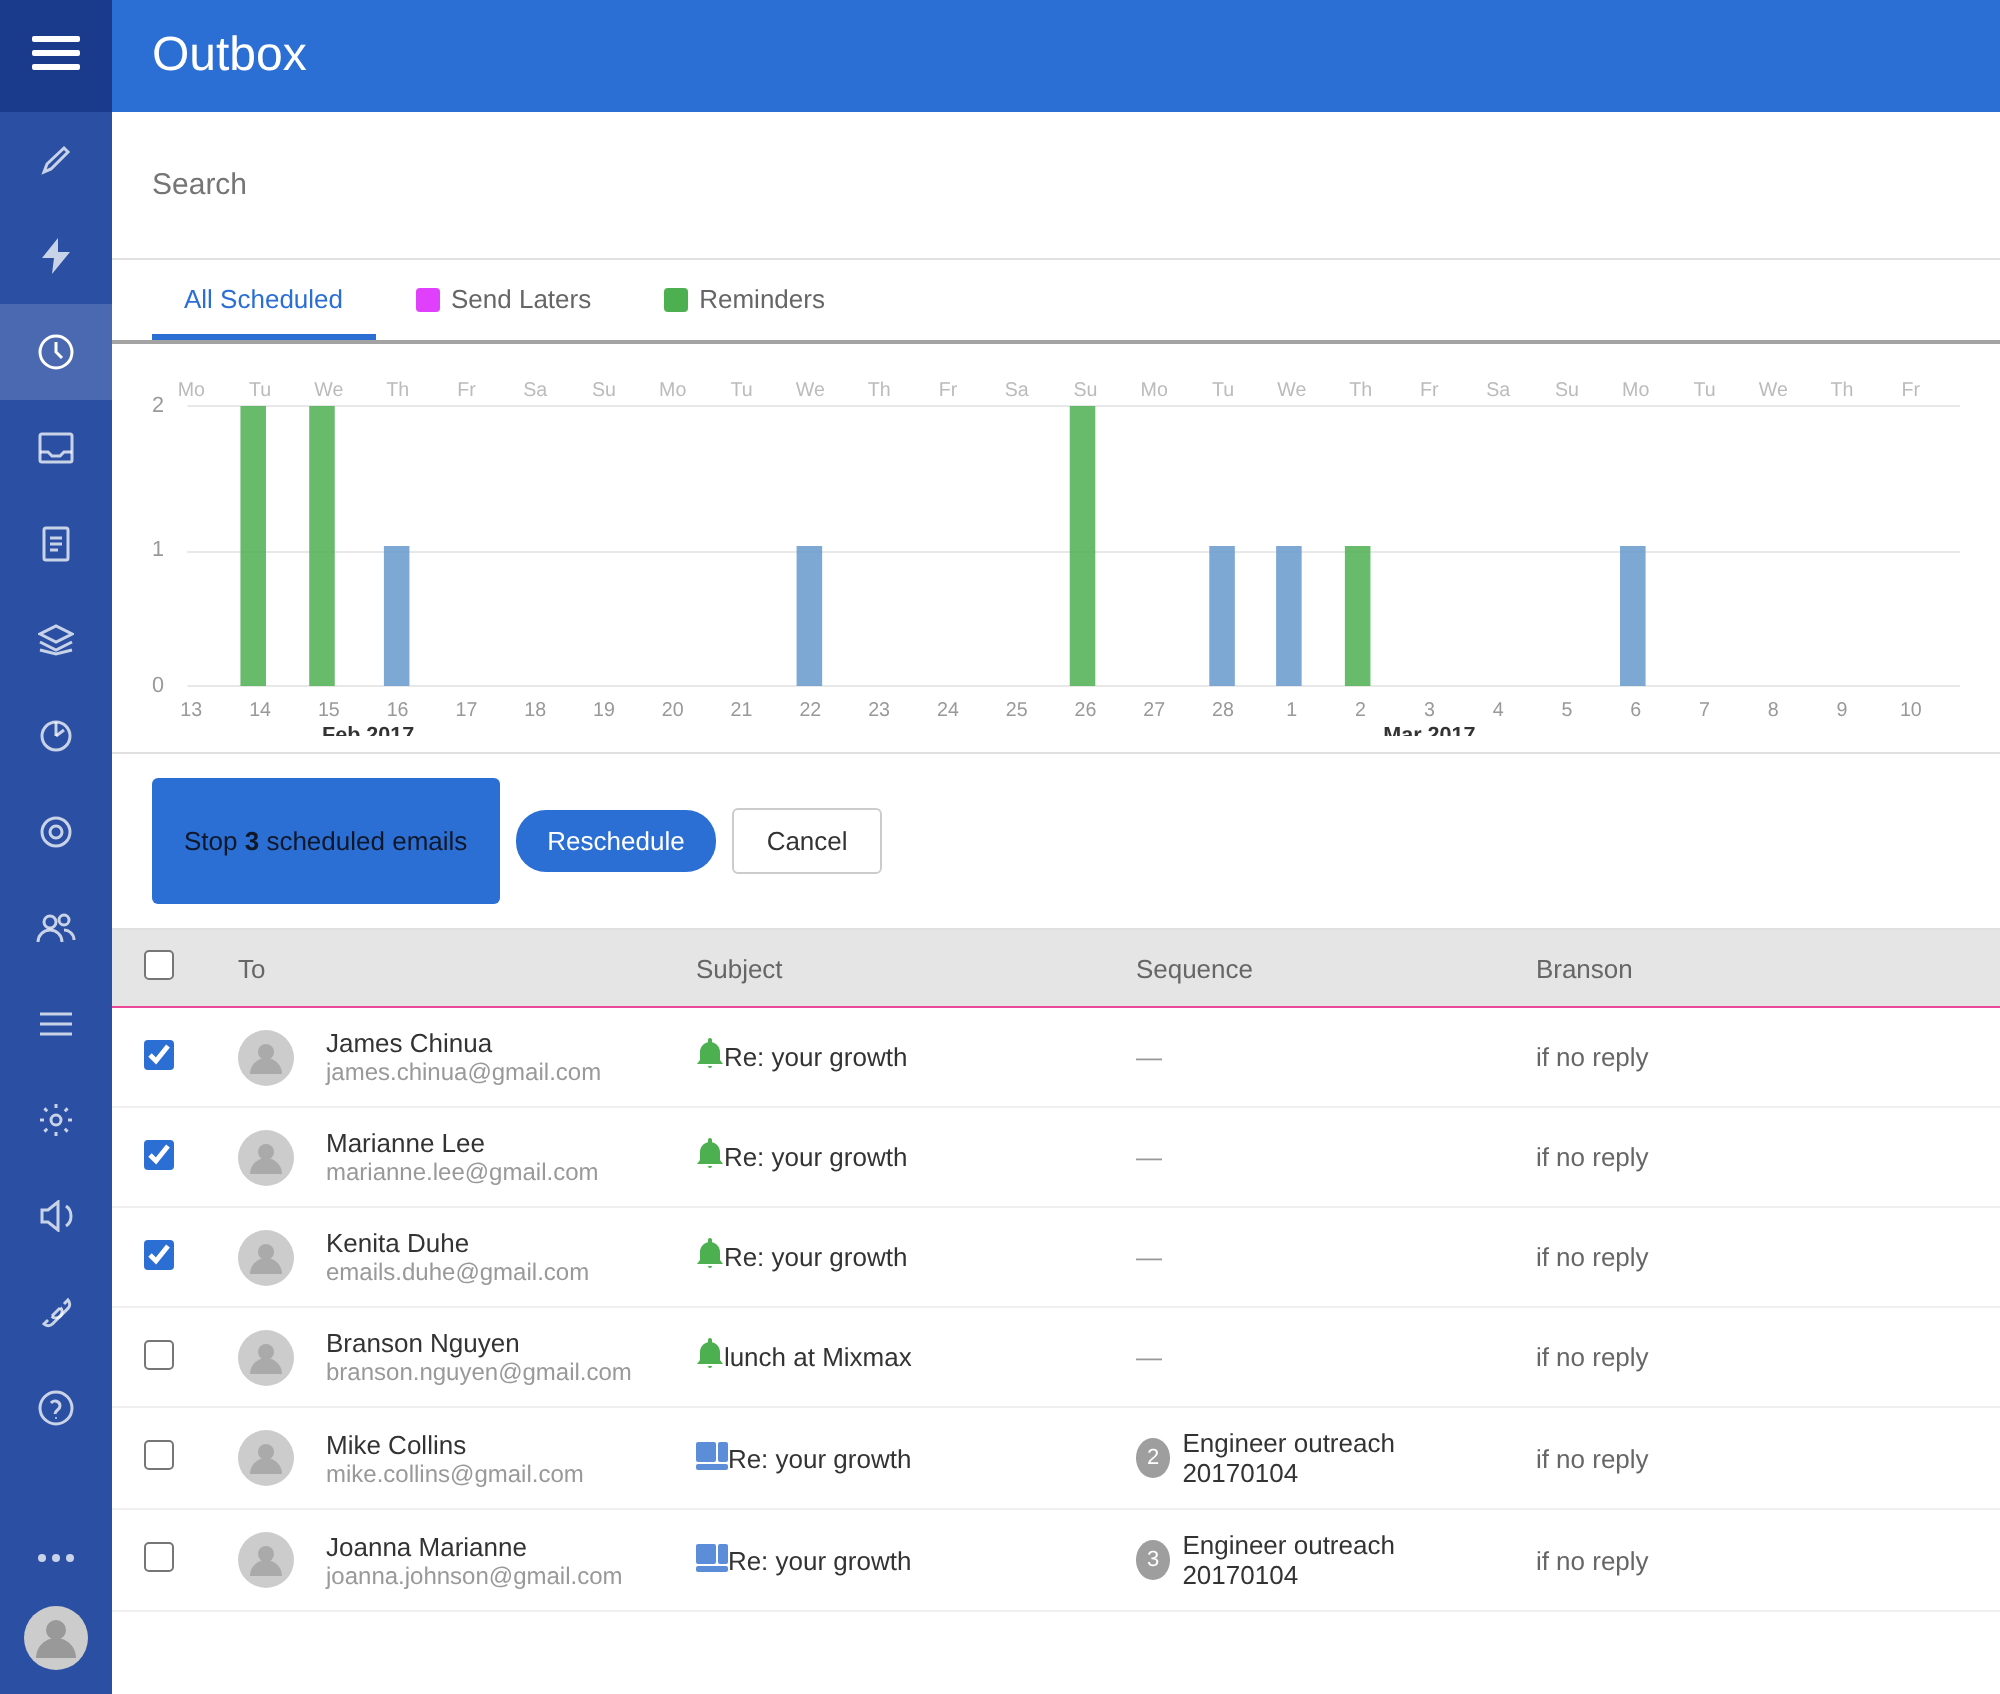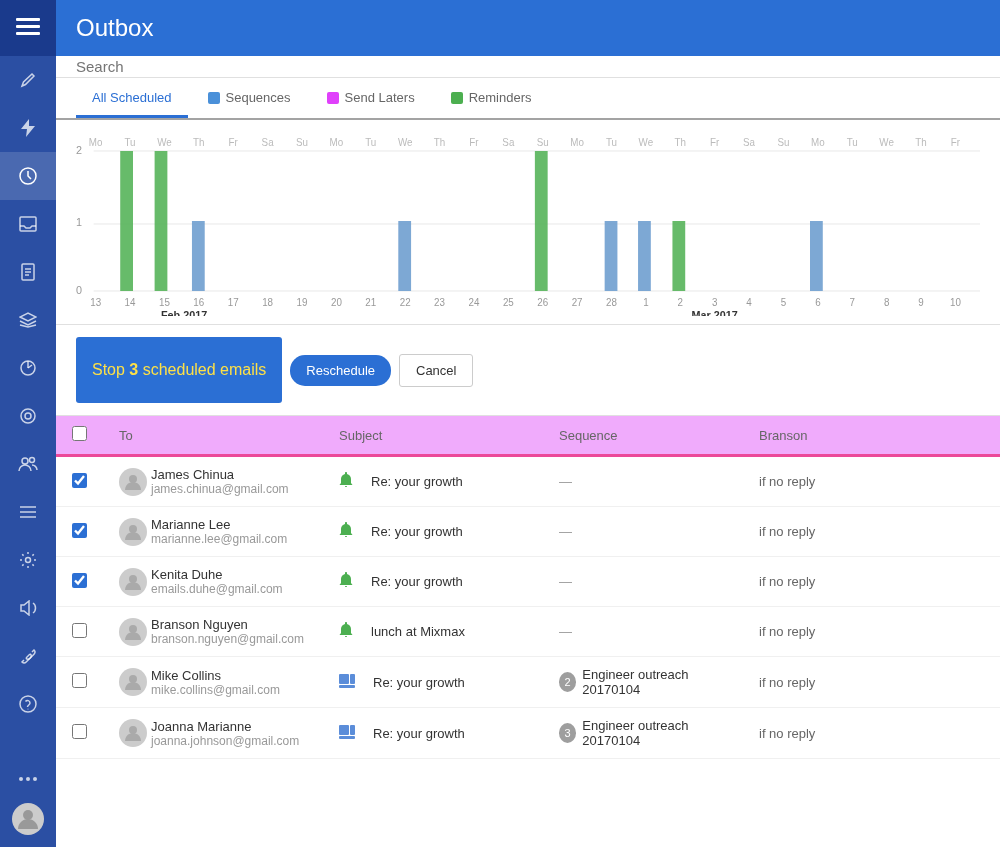--- a/index.html
+++ b/index.html
@@ -77,21 +77,21 @@
       align-items: center;
     }
     .header-title {
       color: white;
       font-size: 24px;
       font-weight: 400;
     }
 
     
     .search-bar {
-      padding: 2px 20px;
+      padding: 28px 20px;
       border-bottom: 1px solid #e0e0e0;
     }
     .search-input {
       width: 100%;
       border: none;
       outline: none;
       font-size: 15px;
       color: #999;
       background: transparent;
     }
@@ -145,26 +145,26 @@
     
     .action-bar {
       padding: 12px 20px;
       display: flex;
       gap: 8px;
       align-items: center;
       border-bottom: 1px solid #e0e0e0;
     }
     .btn-stop {
       background: #2b6fd4;
-      color: #fde047;
+      color: #0f172a;
       border: none;
       padding: 24px 16px;
       border-radius: 3px;
       cursor: pointer;
-      font-size: 16px;
+      font-size: 13px;
     }
     .btn-stop strong { font-weight: 700; }
     .btn-reschedule {
       background: #2b6fd4;
       color: white;
       border: none;
       padding: 8px 16px;
       border-radius: 15px;
       cursor: pointer;
       font-size: 13px;
@@ -187,22 +187,22 @@
     table {
       width: 100%;
       border-collapse: collapse;
     }
     thead th {
       padding: 10px 16px;
       text-align: left;
       color: #666;
       font-weight: 500;
       font-size: 13px;
-      border-bottom: 3px solid #ec4899;
-      background: #f0abfc;
+      border-bottom: 1px solid #ec4899;
+      background: #e5e5e5;
     }
     tbody tr {
       border-bottom: 1px solid #f0f0f0;
     }
     tbody td {
       padding: 10px 16px;
       vertical-align: middle;
     }
     .checkbox-col { width: 40px; }
     .to-col { width: 220px; }
@@ -225,26 +225,26 @@
       border-radius: 50%;
       background: #ccc;
       display: flex;
       align-items: center;
       justify-content: center;
       flex-shrink: 0;
     }
     .to-cell {
       display: flex;
       align-items: center;
-      gap: 4px;
+      gap: 16px;
     }
     .subject-cell {
       display: flex;
       align-items: center;
-      gap: 18px;
+      gap: 0;
       color: #333;
     }
     .seq-badge {
       width: 20px;
       height: 20px;
       border-radius: 50%;
       background: #9e9e9e;
       color: white;
       font-size: 11px;
       display: inline-flex;
@@ -387,24 +387,20 @@
     <span class="header-title">Outbox</span>
   </div>
 
   <div class="search-bar">
     <input class="search-input" type="text" placeholder="Search" style="">
   </div>
 
   <div class="tabs">
     <div class="tab active">
       <span>All Scheduled</span>
-    </div>
-    <div class="tab">
-      <span class="tab-dot" style="background:#4a90d9;"></span>
-      <span>Sequences</span>
     </div>
     <div class="tab">
       <span class="tab-dot" style="background:#e040fb;"></span>
       <span>Send Laters</span>
     </div>
     <div class="tab">
       <span class="tab-dot" style="background:#4caf50;"></span>
       <span>Reminders</span>
     </div>
   </div>

